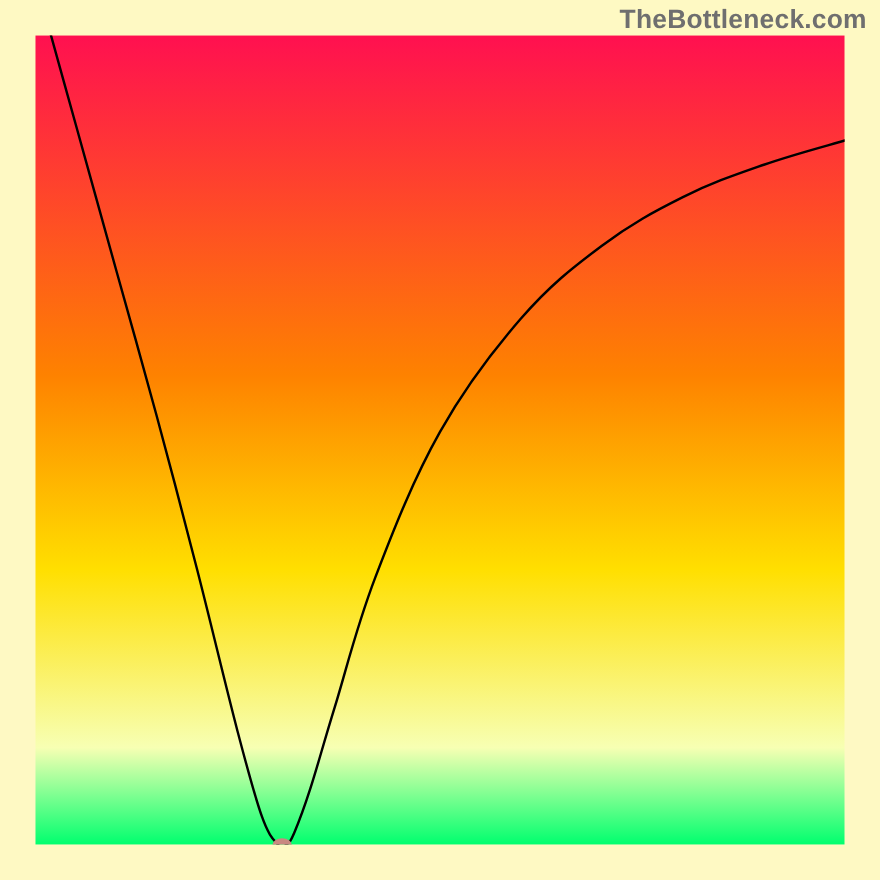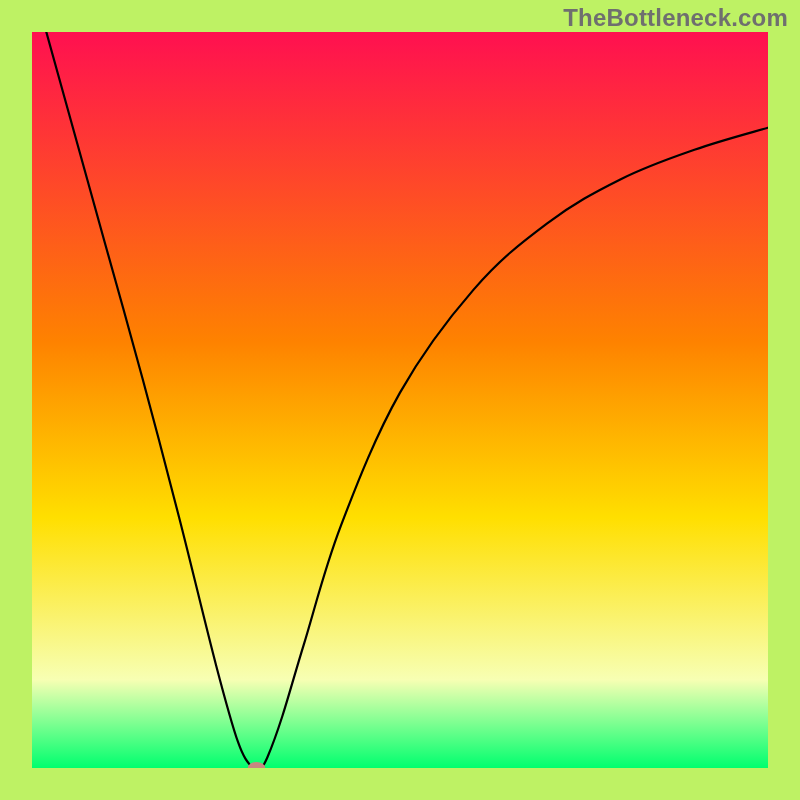--- a/index.html
+++ b/index.html
@@ -1,21 +1,21 @@
 <!DOCTYPE html>
 <html><head>
 <meta charset="utf-8">
 <style>
   * { margin: 0; padding: 0; box-sizing: border-box; }
   html, body { width: 800px; height: 800px; overflow: hidden; background: #000; }
   .stage {
     position: relative;
     width: 800px;
     height: 800px;
-    background: #bef264;
+    background: #fef9c3;
   }
   .watermark {
     position: absolute;
     top: 4px;
     right: 12px;
     font-family: Arial, Helvetica, sans-serif;
     font-size: 24px;
     font-weight: 600;
     color: #6f6f6f;
     letter-spacing: 0.2px;

